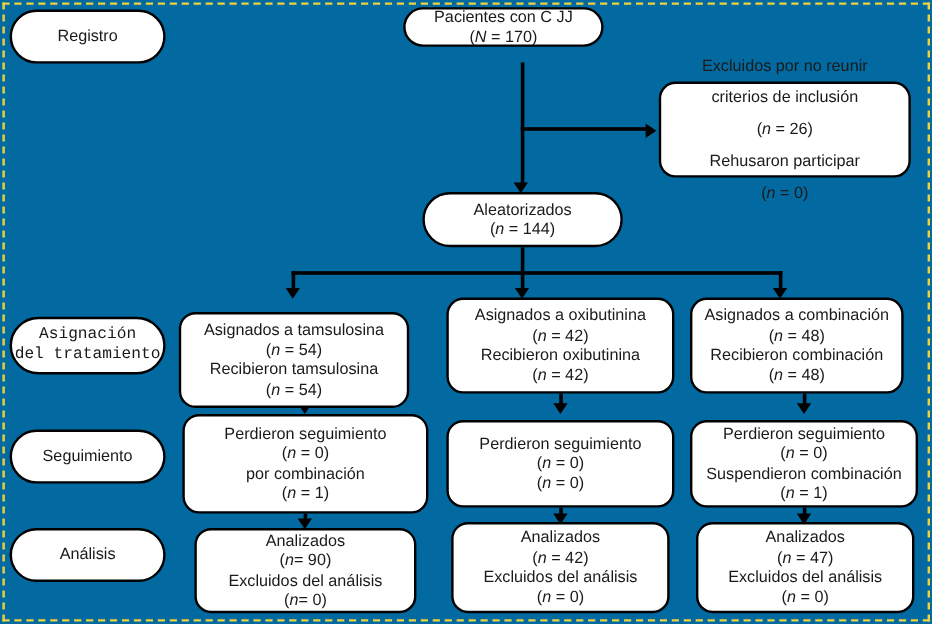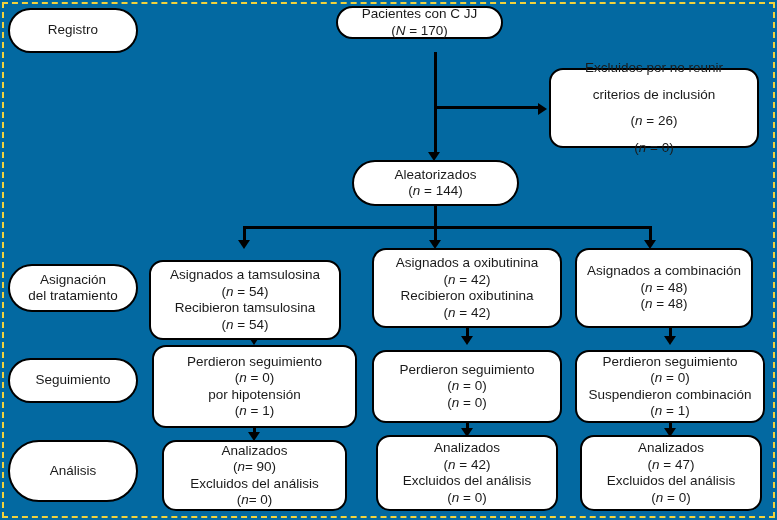--- a/index.html
+++ b/index.html
@@ -82,48 +82,49 @@
 <body>
 
 <div id="flowchart-root">
 
   <div id="canvas-border"></div>
 
   <div class="node stadium" style="left:8px; top:8px; width:130px; height:45px;">
     <span class="ln">Registro</span>
   </div>
 
-  <div class="node stadium" style="left:8px; top:264px; width:130px; height:48px;">
+  <div class="node stadium" style="left:8px; top:264px; width:130px; height:48px;font-family:Liberation Mono, monospace;">
     <span class="ln">Asignación</span>
     <span class="ln">del tratamiento</span>
   </div>
 
   <div class="node stadium" style="left:8px; top:358px; width:130px; height:45px;">
     <span class="ln">Seguimiento</span>
   </div>
 
-  <div class="node stadium" style="left:8px; top:440px; width:130px; height:62px;">
+  <div class="node stadium" style="left:8px; top:440px; width:130px; height:45px;">
     <span class="ln">Análisis</span>
   </div>
 
   <div class="node stadium" style="left:336px; top:6px; width:167px; height:33px;">
     <span class="ln">Pacientes con C JJ</span>
     <span class="ln"><span>(</span><i>N</i><span> = 170)</span></span>
   </div>
 
   <div class="conn vline" style="left:434px; top:52px; height:102px;"></div>
   <div class="arrow-down" style="left:428px; top:152px;"></div>
 
   <div class="conn hline" style="left:434px; top:106px; width:107px;"></div>
   <div class="arrow-right" style="left:538px; top:103px;"></div>
 
   <div class="node" style="left:549px; top:68px; width:210px; height:80px;gap:10px;">
     <span class="ln">Excluidos por no reunir</span>
     <span class="ln">criterios de inclusión</span>
     <span class="ln"><span>(</span><i>n</i><span> = 26)</span></span>
+    <span class="ln">Rehusaron participar</span>
     <span class="ln"><span>(</span><i>n</i><span> = 0)</span></span>
   </div>
 
   <div class="node stadium" style="left:352px; top:160px; width:167px; height:46px;">
     <span class="ln">Aleatorizados</span>
     <span class="ln"><span>(</span><i>n</i><span> = 144)</span></span>
   </div>
 
   <div class="conn vline" style="left:434px; top:206px; height:22px;"></div>
   <div class="conn hline" style="left:243px; top:226px; width:409px;"></div>
@@ -144,34 +145,35 @@
   <div class="node" style="left:372px; top:248px; width:190px; height:80px;">
     <span class="ln">Asignados a oxibutinina</span>
     <span class="ln"><span>(</span><i>n</i><span> = 42)</span></span>
     <span class="ln">Recibieron oxibutinina</span>
     <span class="ln"><span>(</span><i>n</i><span> = 42)</span></span>
   </div>
 
   <div class="node" style="left:575px; top:248px; width:178px; height:80px;">
     <span class="ln">Asignados a combinación</span>
     <span class="ln"><span>(</span><i>n</i><span> = 48)</span></span>
+    <span class="ln">Recibieron combinación</span>
     <span class="ln"><span>(</span><i>n</i><span> = 48)</span></span>
   </div>
 
   <div class="conn vline" style="left:253px; top:328px; height:12px;"></div>
   <div class="arrow-down" style="left:248px; top:336px;"></div>
   <div class="conn vline" style="left:466px; top:328px; height:12px;"></div>
   <div class="arrow-down" style="left:461px; top:336px;"></div>
   <div class="conn vline" style="left:669px; top:328px; height:12px;"></div>
   <div class="arrow-down" style="left:664px; top:336px;"></div>
 
   <div class="node" style="left:152px; top:345px; width:205px; height:83px;">
     <span class="ln">Perdieron seguimiento</span>
     <span class="ln"><span>(</span><i>n</i><span> = 0)</span></span>
-    <span class="ln">por hipotensión</span>
+    <span class="ln">por combinación</span>
     <span class="ln"><span>(</span><i>n</i><span> = 1)</span></span>
   </div>
 
   <div class="node" style="left:372px; top:350px; width:190px; height:73px;">
     <span class="ln">Perdieron seguimiento</span>
     <span class="ln"><span>(</span><i>n</i><span> = 0)</span></span>
     <span class="ln"><span>(</span><i>n</i><span> = 0)</span></span>
   </div>
 
   <div class="node" style="left:575px; top:350px; width:190px; height:73px;">

